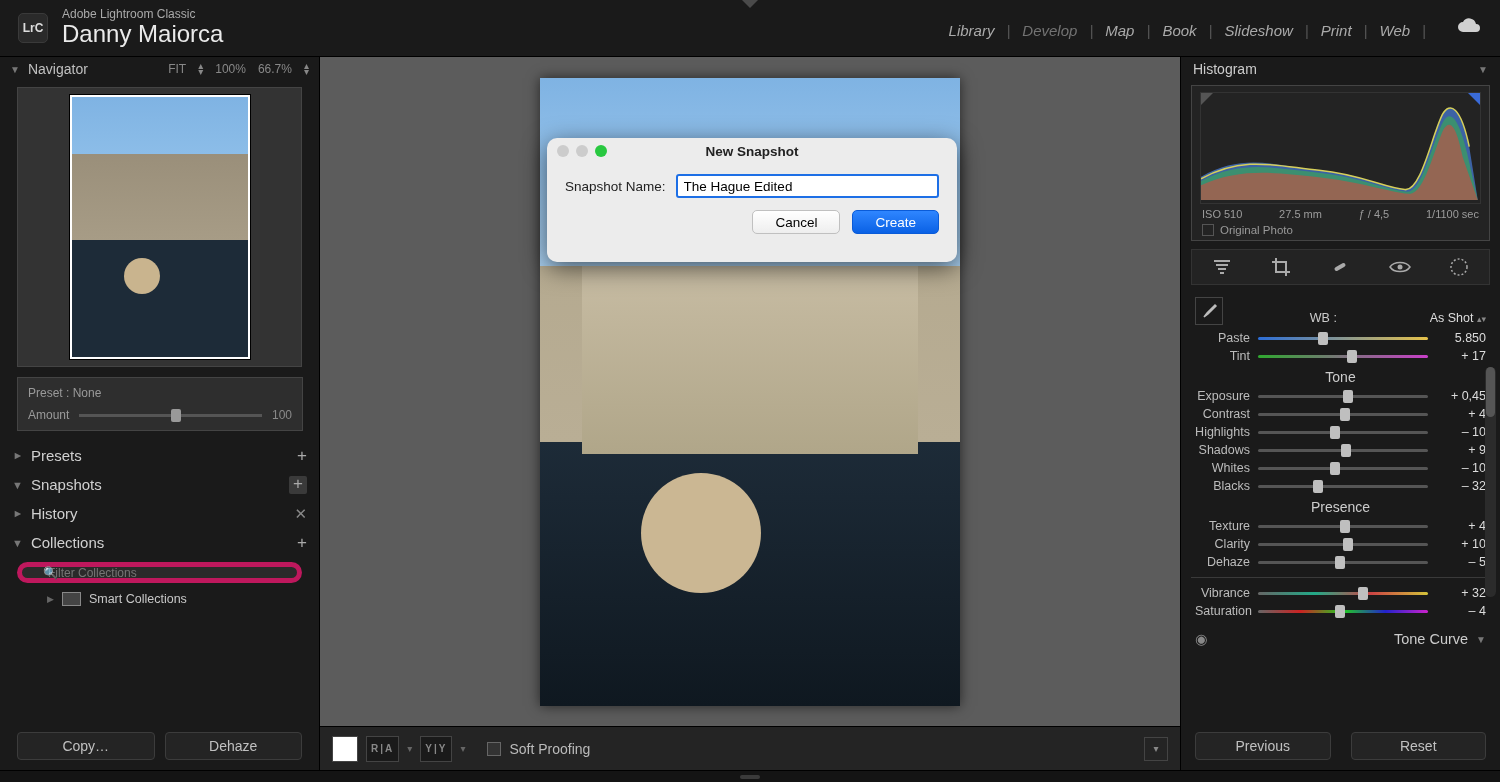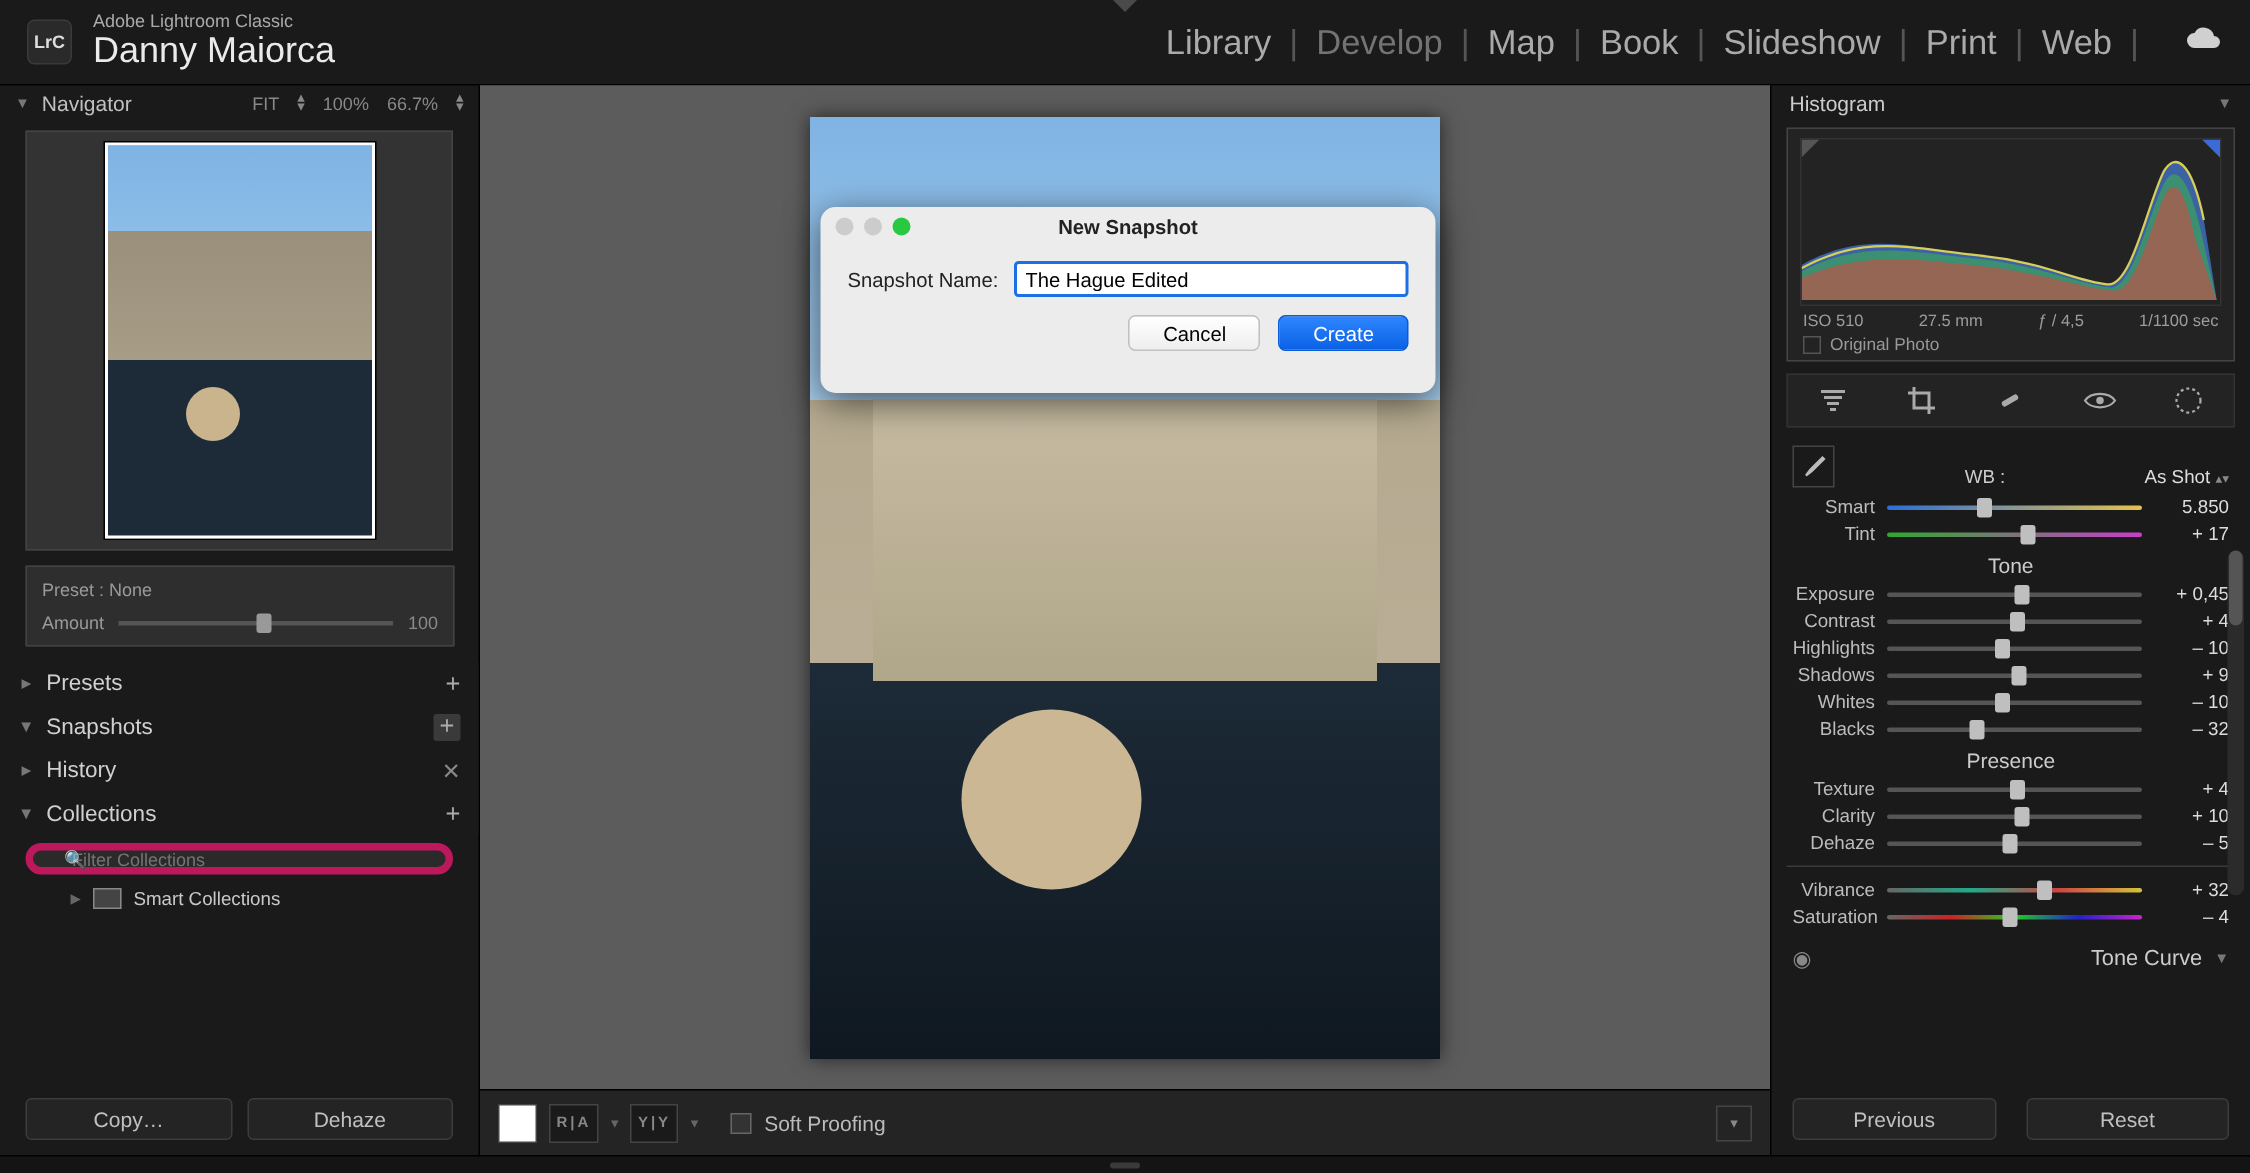--- a/index.html
+++ b/index.html
@@ -4,21 +4,21 @@
 <style>
 * { margin:0; padding:0; box-sizing:border-box; font-family:"Helvetica Neue",Helvetica,Arial,sans-serif; -webkit-font-smoothing:antialiased; }
 body { width:1500px; height:782px; background:#1a1a1a; color:#c0c0c0; overflow:hidden; user-select:none; }
 
 
 .topbar { height:57px; background:#1a1a1a; display:flex; align-items:center; padding:0 18px; border-bottom:1px solid #000; position:relative; }
 .topbar .logo { width:30px; height:30px; background:#2a2a2a; border:1px solid #3a3a3a; border-radius:5px; display:flex; align-items:center; justify-content:center; font-size:12px; font-weight:600; color:#ddd; }
 .topbar .appinfo { margin-left:14px; line-height:1.1; }
 .topbar .appinfo .small { font-size:12px; color:#aaa; }
 .topbar .appinfo .big   { font-size:24px; color:#eaeaea; }
-.topbar .modules { margin-left:auto; display:flex; align-items:flex-start; gap:12px; font-size:23px; color:#aaa; }
+.topbar .modules { margin-left:auto; display:flex; align-items:flex-end; gap:12px; font-size:15px; color:#aaa;font-style:italic; }
 .topbar .modules .sep { color:#555; }
 .topbar .modules .mod { cursor:pointer; }
 .topbar .modules .mod.active { color:#737373; }
 .topbar .cloud { margin-left:18px; color:#d0d0d0; }
 .top-triangle { position:absolute; left:50%; top:0; transform:translateX(-50%); width:0; height:0; border-left:8px solid transparent; border-right:8px solid transparent; border-top:8px solid #4a4a4a; }
 
 
 .main { display:flex; height:calc(100% - 57px - 12px); }
 .left  { width:320px; background:#1a1a1a; border-right:1px solid #000; display:flex; flex-direction:column; }
 .center{ flex:1; background:#5c5c5c; display:flex; flex-direction:column; position:relative; }
@@ -318,21 +318,21 @@
     <div class="wb-row">
       <span class="eyd">
         <svg width="18" height="18" viewBox="0 0 18 18">
             <path d="M15 3l-8 8-3 4 4-3 8-8z" fill="none" stroke="#bbb" stroke-width="1.5"></path>
           </svg>
       </span>
       <span style="color:#ccc;margin-right:6px">WB :</span>
       <span class="sel"><span>As Shot</span> <span style="font-size:9px;color:#888">▴▾</span></span>
     </div>
     <div class="slider-row">
-        <span class="lbl">Smart</span>
+        <span class="lbl">Paste</span>
         <div class="track temp">
           <div class="hnd" style="left: 38%;"></div>
         </div>
         <span class="val">5.850</span>
       </div>
     <div class="slider-row">
         <span class="lbl">Tint</span>
         <div class="track tint">
           <div class="hnd" style="left: 55%;"></div>
         </div>

